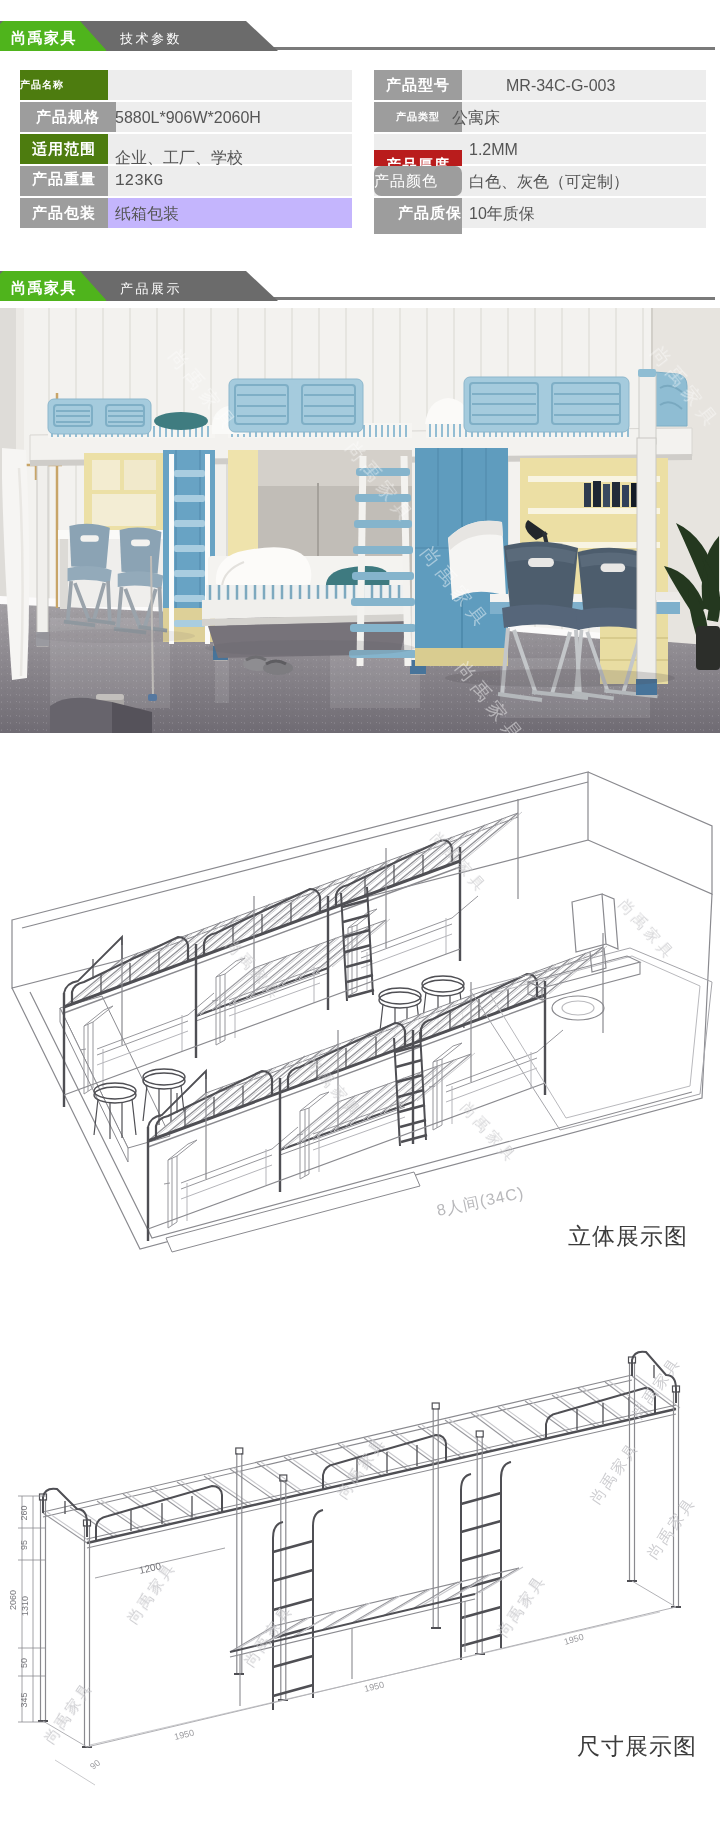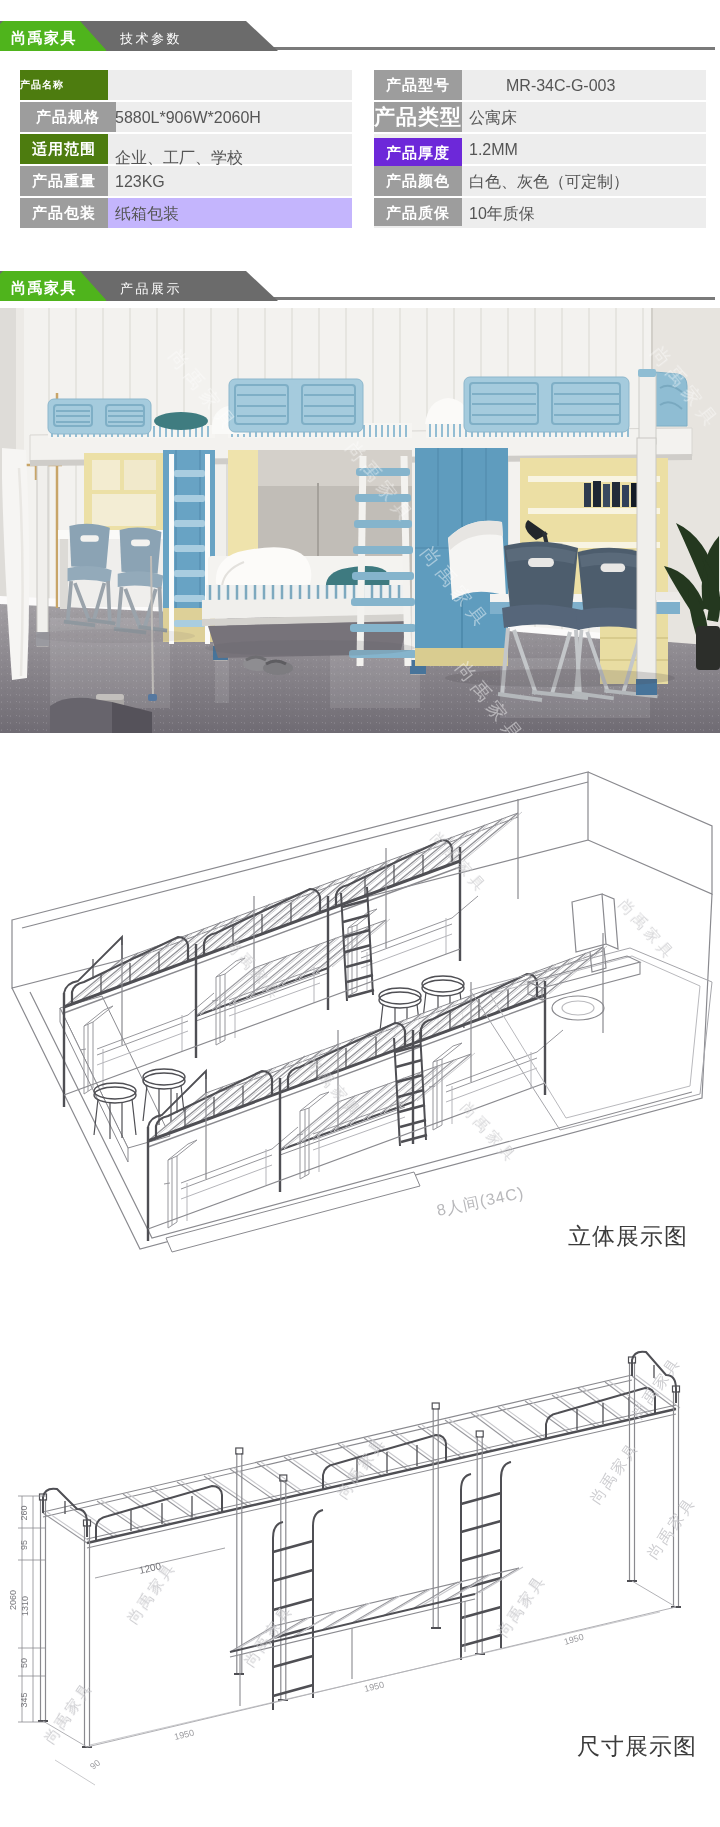--- a/index.html
+++ b/index.html
@@ -29,55 +29,55 @@
 <div style="position:absolute;left:0;top:32px;width:332px;height:30px;background:#ededed;">
   <div style="position:absolute;left:0;top:0;width:96px;height:30px;background:#9d9d9d;color:#fff;font-size:15px;font-weight:bold;text-align:center;line-height:30px;letter-spacing:1px;">产品规格</div>
   <div style="position:absolute;left:95px;top:0;height:30px;color:#555;font-size:16px;line-height:31px;white-space:nowrap;">5880L*906W*2060H</div>
 </div>
 
 <div style="position:absolute;left:0;top:64px;width:332px;height:30px;background:#ededed;">
   <div style="position:absolute;left:0;top:0;width:88px;height:30px;background:#4d7c0f;color:#fff;font-size:15px;font-weight:bold;text-align:center;line-height:30px;letter-spacing:1px;">适用范围</div>
   <div style="position:absolute;left:95px;top:8px;height:30px;color:#555;font-size:16px;line-height:31px;white-space:nowrap;">企业、工厂、学校</div>
 </div>
 
-<div style="position:absolute;left:0;top:96px;width:332px;height:30px;background:#ededed;">
+<div style="position:absolute;left:0;top:96px;width:332px;height:30px;background:#ededed;font-family:Liberation Mono, monospace;">
   <div style="position:absolute;left:0;top:0;width:88px;height:30px;background:#9d9d9d;color:#fff;font-size:15px;font-weight:bold;text-align:center;line-height:30px;letter-spacing:1px;">产品重量</div>
   <div style="position:absolute;left:95px;top:0;height:30px;color:#555;font-size:16px;line-height:31px;white-space:nowrap;">123KG</div>
 </div>
 
 <div style="position:absolute;left:0;top:128px;width:332px;height:30px;background:#c4b5fd;">
   <div style="position:absolute;left:0;top:0;width:88px;height:30px;background:#9d9d9d;color:#fff;font-size:15px;font-weight:bold;text-align:center;line-height:30px;letter-spacing:1px;">产品包装</div>
   <div style="position:absolute;left:95px;top:0;height:40px;color:#555;font-size:16px;line-height:31px;white-space:nowrap;">纸箱包装</div>
 </div>
 </div>
 
 <div style="position:absolute;left:374px;top:70px;width:332px;">
 
 <div style="position:absolute;left:0;top:0px;width:332px;height:30px;background:#ededed;">
   <div style="position:absolute;left:0;top:0;width:88px;height:30px;background:#9d9d9d;color:#fff;font-size:15px;font-weight:bold;text-align:center;line-height:30px;letter-spacing:1px;">产品型号</div>
   <div style="position:absolute;left:95px;top:0;height:30px;color:#555;font-size:16px;line-height:31px;white-space:nowrap;margin-left:37px;">MR-34C-G-003</div>
 </div>
 
 <div style="position:absolute;left:0;top:32px;width:332px;height:30px;background:#ededed;">
-  <div style="position:absolute;left:0;top:0;width:88px;height:30px;background:#9d9d9d;color:#fff;font-size:21px;font-weight:bold;text-align:center;line-height:30px;letter-spacing:1px;">产品类型</div>
-  <div style="position:absolute;left:95px;top:0;height:30px;color:#555;font-size:16px;line-height:31px;white-space:nowrap;">公寓床</div>
+  <div style="position:absolute;left:0;top:0;width:88px;height:30px;background:#9d9d9d;color:#fff;font-size:10px;font-weight:bold;text-align:center;line-height:30px;letter-spacing:1px;">产品类型</div>
+  <div style="position:absolute;left:78px;top:0;height:30px;color:#555;font-size:16px;line-height:31px;white-space:nowrap;">公寓床</div>
 </div>
 
 <div style="position:absolute;left:0;top:64px;width:332px;height:30px;background:#ededed;">
-  <div style="position:absolute;left:0;top:4px;width:88px;height:30px;background:#6d28d9;color:#fff;font-size:15px;font-weight:bold;text-align:center;line-height:30px;letter-spacing:1px;">产品厚度</div>
+  <div style="position:absolute;left:0;top:16px;width:88px;height:30px;background:#b91c1c;color:#fff;font-size:15px;font-weight:bold;text-align:center;line-height:30px;letter-spacing:1px;">产品厚度</div>
   <div style="position:absolute;left:95px;top:0;height:30px;color:#555;font-size:16px;line-height:31px;white-space:nowrap;">1.2MM</div>
 </div>
 
 <div style="position:absolute;left:0;top:96px;width:332px;height:30px;background:#ededed;">
-  <div style="position:absolute;left:0;top:0;width:88px;height:30px;background:#9d9d9d;color:#fff;font-size:15px;font-weight:bold;text-align:center;line-height:30px;letter-spacing:1px;">产品颜色</div>
+  <div style="position:absolute;left:0;top:0;width:88px;height:30px;background:#9d9d9d;color:#fff;font-size:15px;font-weight:normal;text-align:left;line-height:30px;letter-spacing:1px;border-radius:7px;">产品颜色</div>
   <div style="position:absolute;left:95px;top:0;height:30px;color:#555;font-size:16px;line-height:31px;white-space:nowrap;">白色、灰色（可定制）</div>
 </div>
 
 <div style="position:absolute;left:0;top:128px;width:332px;height:30px;background:#ededed;">
-  <div style="position:absolute;left:0;top:0;width:88px;height:28px;background:#9d9d9d;color:#fff;font-size:15px;font-weight:bold;text-align:center;line-height:30px;letter-spacing:1px;">产品质保</div>
+  <div style="position:absolute;left:0;top:0;width:88px;height:36px;background:#9d9d9d;color:#fff;font-size:15px;font-weight:bold;text-align:right;line-height:30px;letter-spacing:1px;">产品质保</div>
   <div style="position:absolute;left:95px;top:0;height:30px;color:#555;font-size:16px;line-height:31px;white-space:nowrap;">10年质保</div>
 </div>
 </div>
 
 <div style="position:absolute;left:0;top:271px;width:720px;height:32px;">
 
   <div style="position:absolute;left:262px;top:26px;width:453px;height:3px;background:#7a7a7a;"></div>
 
   <div style="position:absolute;left:0;top:0;width:283px;height:30px;background:#6b6b6b;clip-path:polygon(0 0,246px 0,278px 30px,0 30px);"></div>
 

